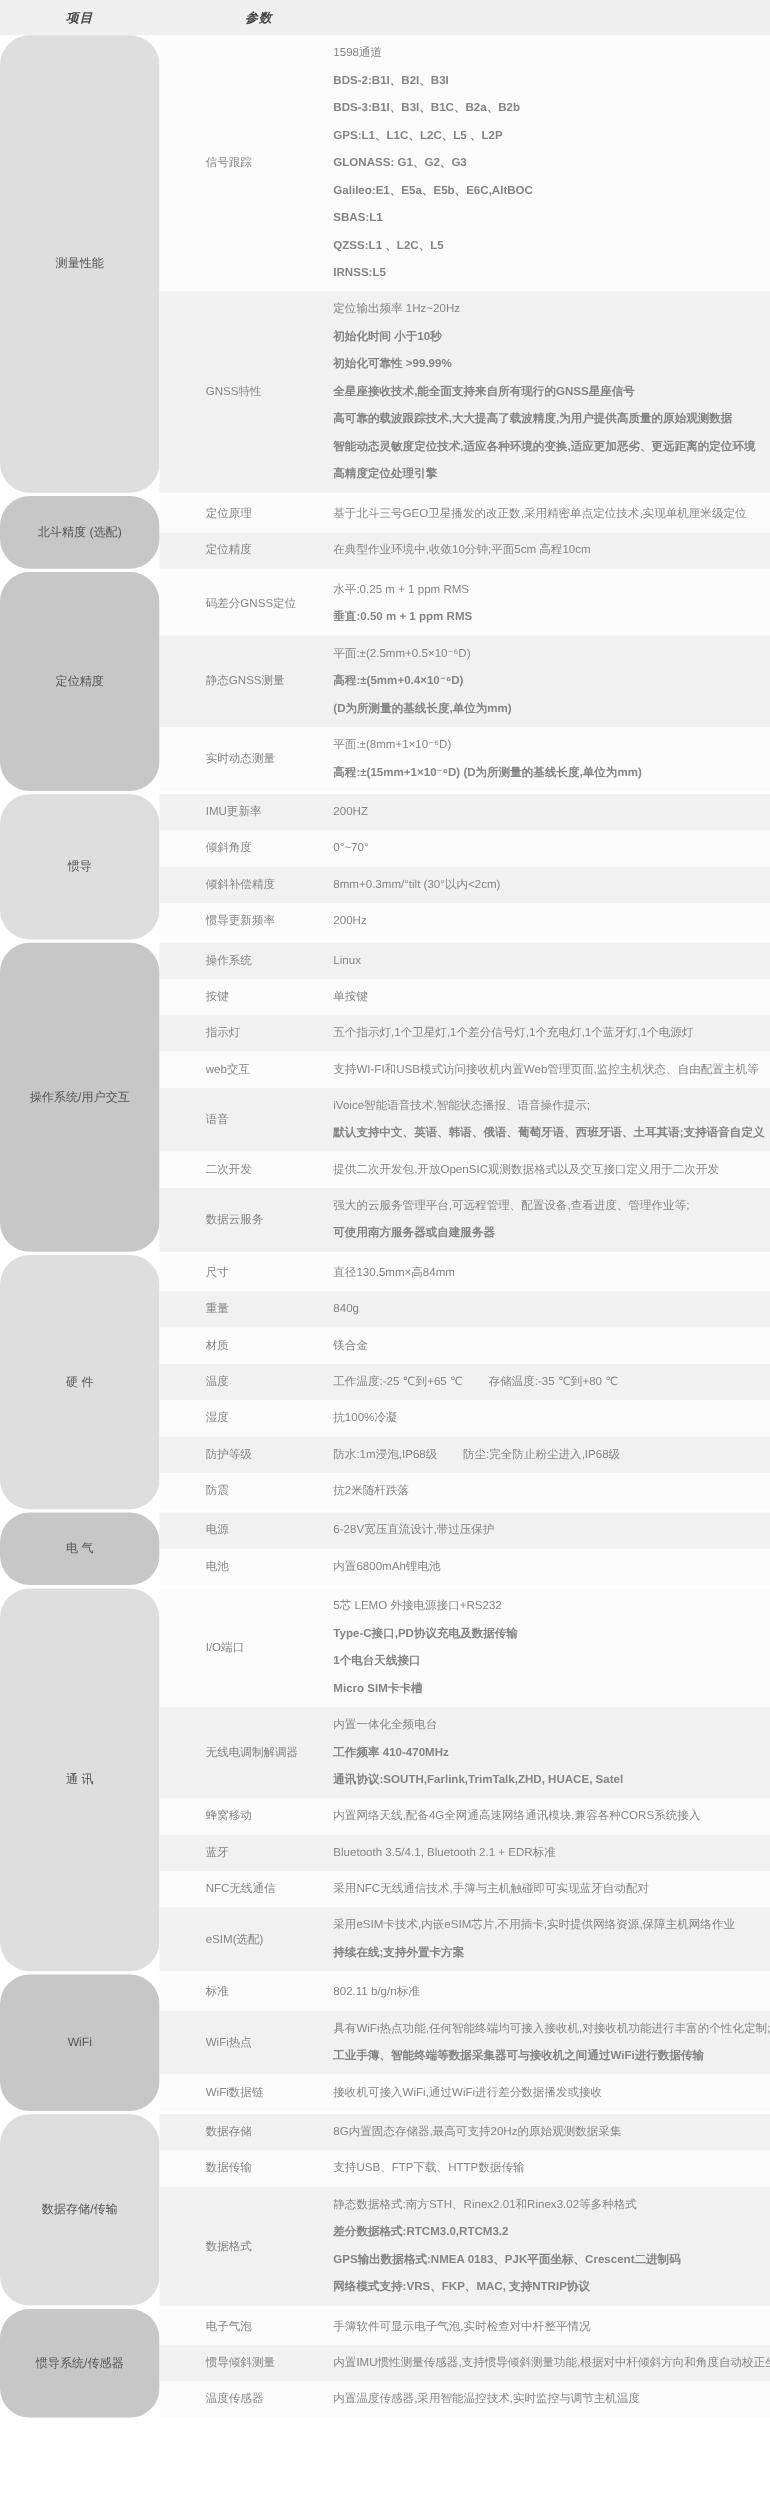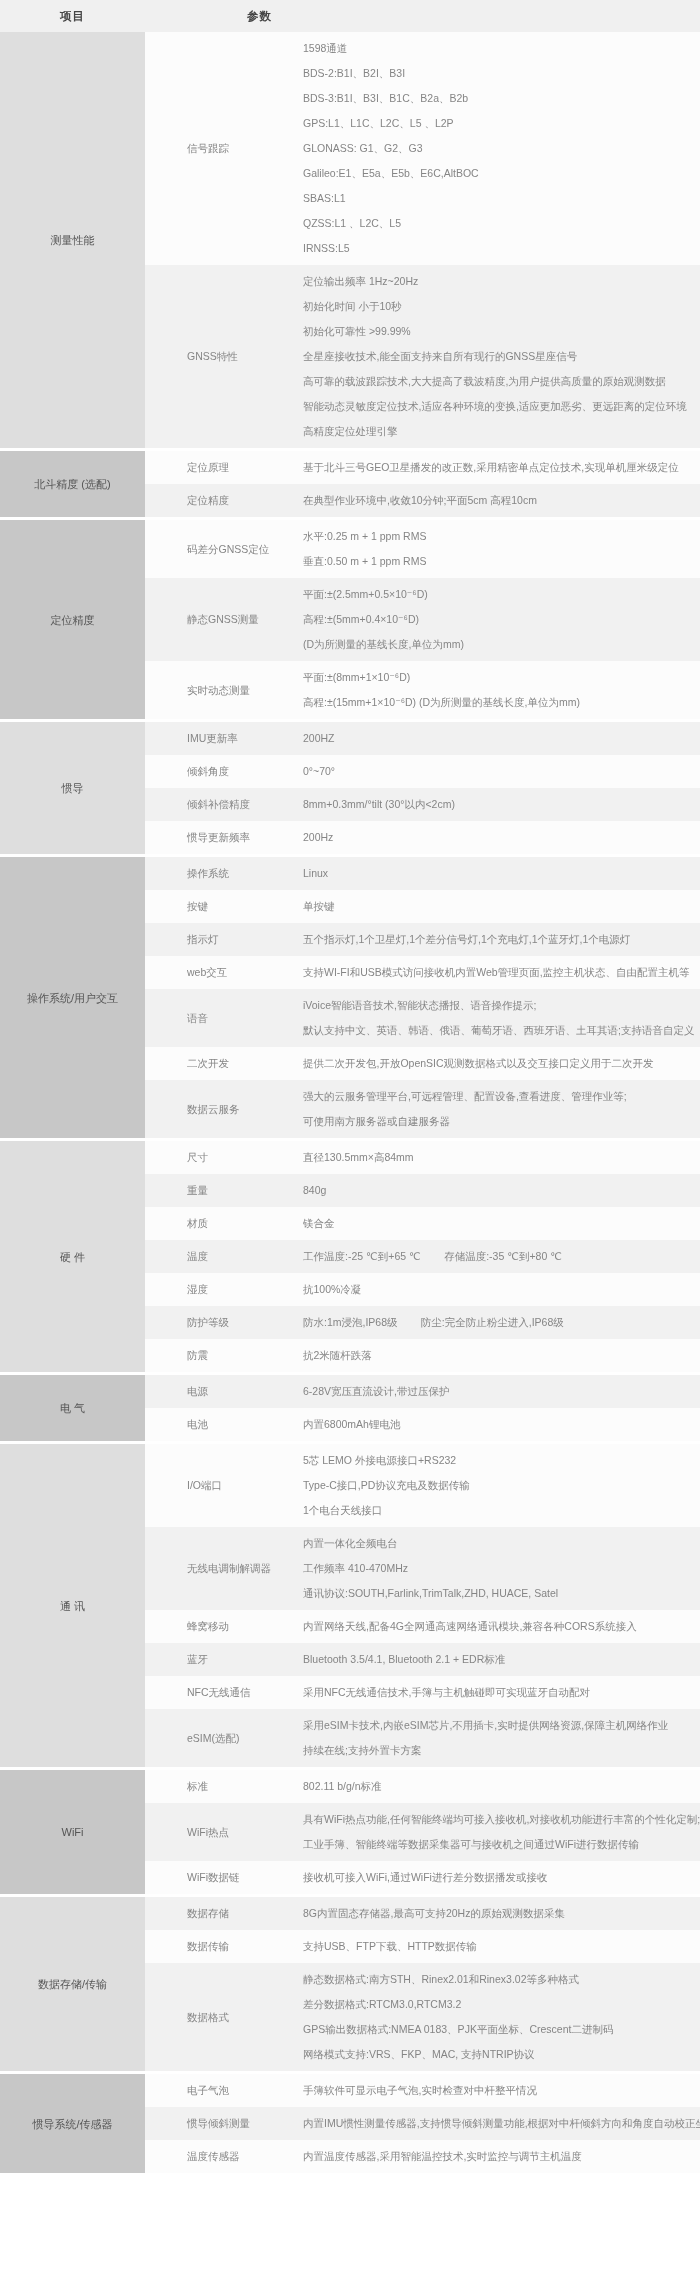--- a/index.html
+++ b/index.html
@@ -6,56 +6,57 @@
   body{
     width:700px;
     font-family:"Liberation Sans","DejaVu Sans",sans-serif;
     color:var(--text-secondary,#858585);
   }
   .spec{width:700px;}
   
   .hdr{
     display:flex;align-items:center;height:32px;
     background:var(--header-bg,#f0f0f0);
+    font-style:italic;
   }
   .hdr .h-item{width:145px;text-align:center;}
   .hdr .h-cell{
     font-size:11.5px;font-weight:bold;color:var(--text-primary,#454545);
     letter-spacing:1px;
   }
-  .hdr .h-param{margin-left:102px;}
+  .hdr .h-param{margin-left:78px;}
   
   .tbody{display:flex;flex-direction:column;}
   .group{display:flex;}
   .group + .group{margin-top:3px;}
   .cat{
     width:145px;flex:none;box-sizing:border-box;
     display:flex;align-items:center;justify-content:center;
     text-align:center;padding:0 24px;
-    font-size:11px;line-height:16px;color:var(--category-text,#555555);
+    font-size:11px;line-height:16px;color:var(--category-text,#555555);border-radius:27px;
   }
   .cat-light{background:var(--category-light,#dedede);}
   .cat-dark{background:var(--category-dark,#c7c7c7);}
   .rows{flex:1;display:flex;flex-direction:column;min-width:0;}
   .row{
     display:flex;align-items:center;
     padding:6px 4px 6px 42px;
     background:var(--row-bg,#fcfcfc);
   }
   .row.alt{background:var(--row-stripe,#f1f1f1);}
   .row-label{
     width:116px;flex:none;box-sizing:border-box;padding-right:6px;
     font-size:10.5px;line-height:21px;color:var(--text-secondary,#858585);
   }
   .row-value{flex:1;min-width:0;}
   .vline{
     font-size:10.5px;line-height:21px;white-space:pre;
     color:var(--text-secondary,#858585);
   }
-  .vline + .vline{margin-top:4px;}
+  .vline + .vline{margin-top:4px;font-weight:bold;}
 </style>
 </head>
 <body>
 
 <div class="spec">
   <div class="hdr">
     <div class="h-cell h-item">项目</div>
     <div class="h-cell h-param">参数</div>
   </div>
   <div class="tbody">
@@ -278,20 +279,21 @@
       </div>
       <div class="group">
         <div class="cat cat-light">通 讯</div>
         <div class="rows">
           <div class="row">
             <div class="row-label">I/O端口</div>
             <div class="row-value">
               <div class="vline">5芯 LEMO 外接电源接口+RS232</div>
               <div class="vline">Type-C接口,PD协议充电及数据传输</div>
               <div class="vline">1个电台天线接口</div>
+              <div class="vline">Micro SIM卡卡槽</div>
             </div>
           </div>
           <div class="row alt">
             <div class="row-label">无线电调制解调器</div>
             <div class="row-value">
               <div class="vline">内置一体化全频电台</div>
               <div class="vline">工作频率 410-470MHz</div>
               <div class="vline">通讯协议:SOUTH,Farlink,TrimTalk,ZHD, HUACE, Satel</div>
             </div>
           </div>

